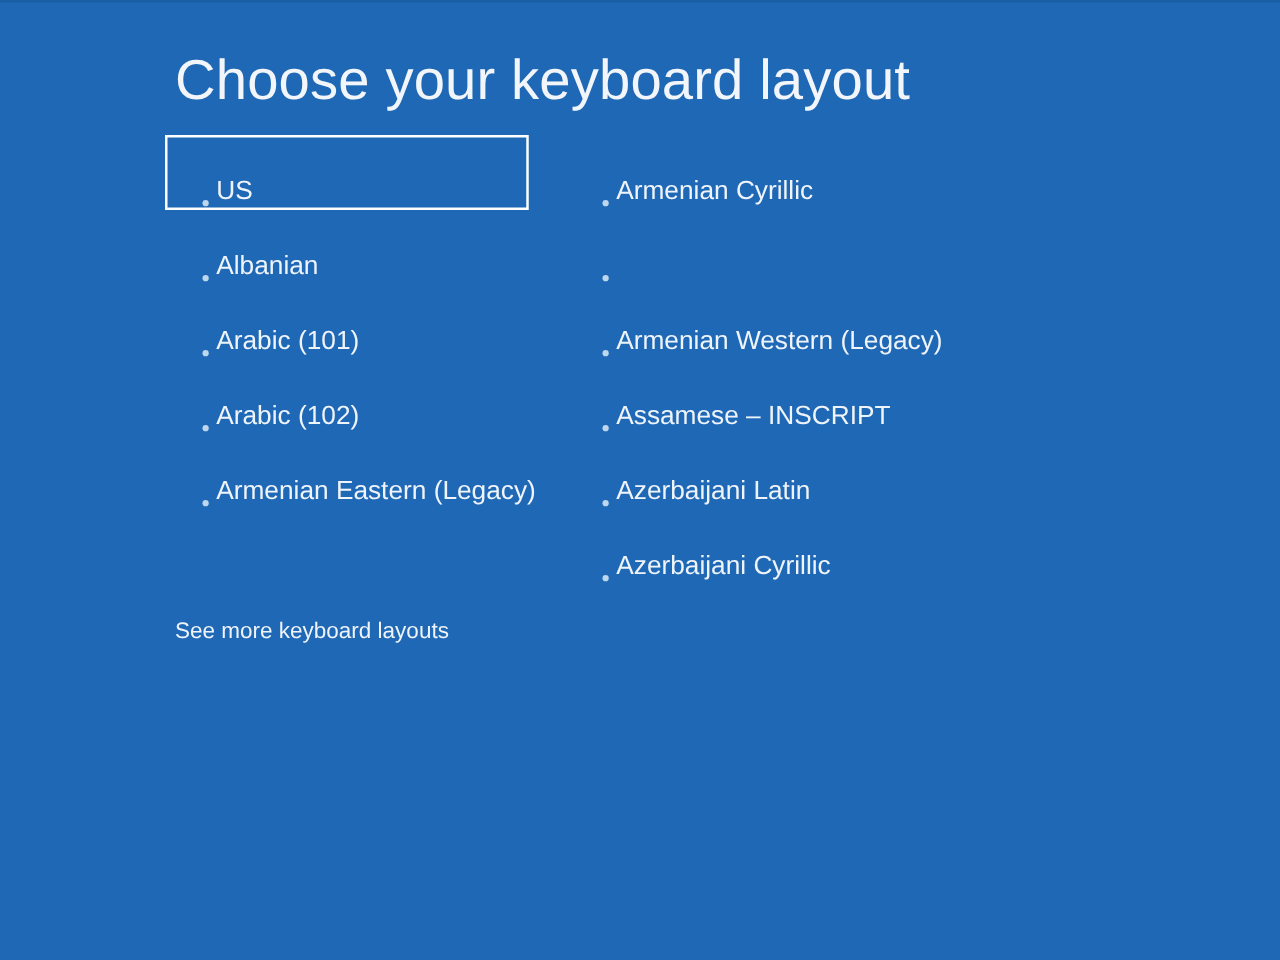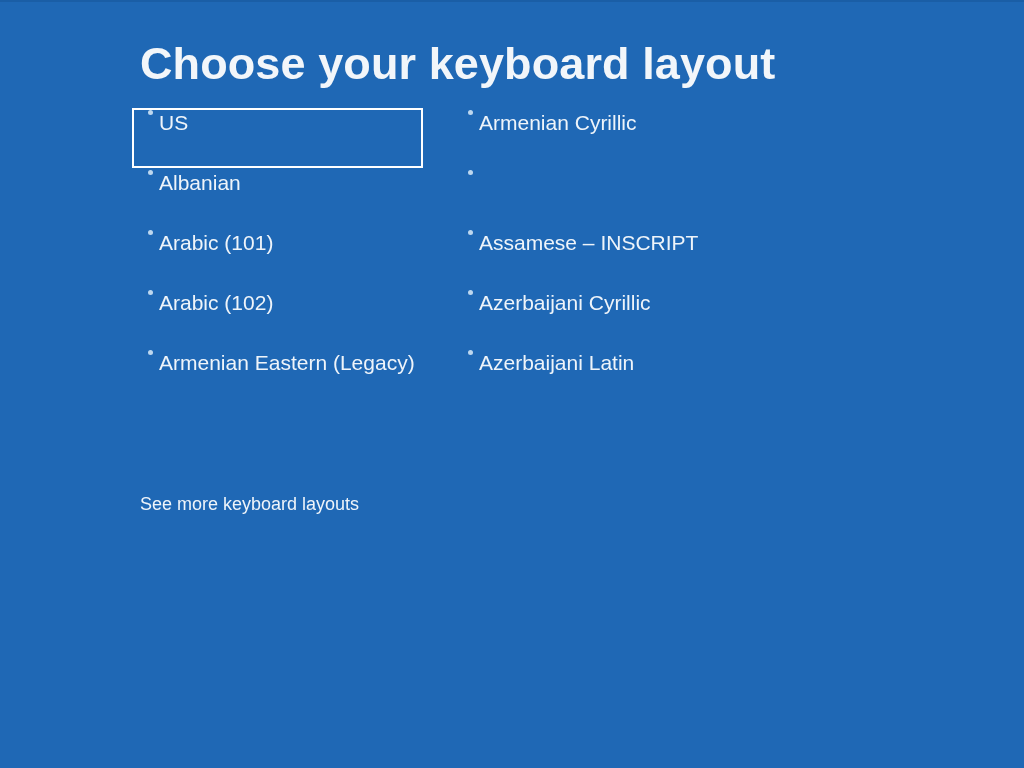--- a/index.html
+++ b/index.html
@@ -28,21 +28,21 @@
     top: 0;
     width: 1024px;
     height: 2px;
     background: #1a5ea6;
   }
   #page-title {
     position: absolute;
     left: 140px;
     top: 36px;
     font-size: 45px;
-    font-weight: 700;
+    font-weight: 400;
     letter-spacing: 0.1px;
     color: #f2f6fa;
     line-height: 56px;
     white-space: nowrap;
   }
   #layout-columns {
     position: absolute;
     left: 0;
     top: 0;
     width: 1024px;
@@ -53,22 +53,22 @@
     top: 108px;
   }
   #column-left  { left: 132px; width: 300px; }
   #column-right { left: 452px; width: 320px; }
 
   .layout-item {
     position: relative;
     height: 60px;
     box-sizing: border-box;
     display: flex;
-    align-items: flex-start;
-    padding-left: 14px;
+    align-items: flex-end;
+    padding-left: 28px;
     border: 2px solid transparent;
   }
   #column-left .layout-item  { width: 291px; }
   #column-right .layout-item { width: 320px; }
 
   .layout-item.is-focused {
     border: 2px solid #ffffff;
   }
   .bullet-icon {
     flex: 0 0 auto;
@@ -143,34 +143,38 @@
 
       <div class="layout-item">
         <span class="bullet-icon"></span>
         <span class="layout-item-label">Armenian Cyrillic</span>
       </div>
 
       <div class="layout-item">
         <span class="bullet-icon"></span>
       </div>
 
+      <div class="layout-item">
+        <span class="bullet-icon"></span>
+        <span class="layout-item-label">Armenian Western (Legacy)</span>
+      </div>
 
       <div class="layout-item">
         <span class="bullet-icon"></span>
         <span class="layout-item-label">Assamese – INSCRIPT</span>
       </div>
 
       <div class="layout-item">
         <span class="bullet-icon"></span>
-        <span class="layout-item-label">Azerbaijani Cyrillic</span>
+        <span class="layout-item-label">Azerbaijani Latin</span>
       </div>
 
       <div class="layout-item">
         <span class="bullet-icon"></span>
-        <span class="layout-item-label">Azerbaijani Latin</span>
+        <span class="layout-item-label">Azerbaijani Cyrillic</span>
       </div>
 
     </div>
 
   </div>
 
   <div id="see-more-link">See more keyboard layouts</div>
 
 </div>
 

